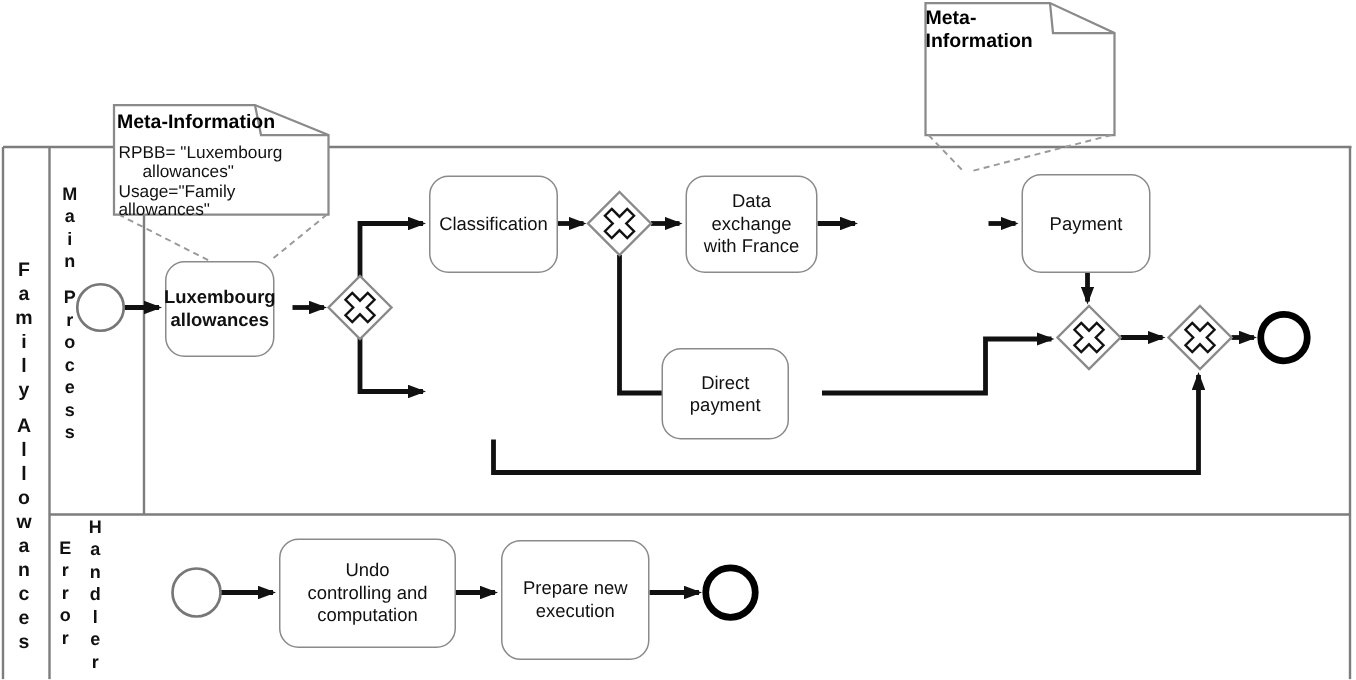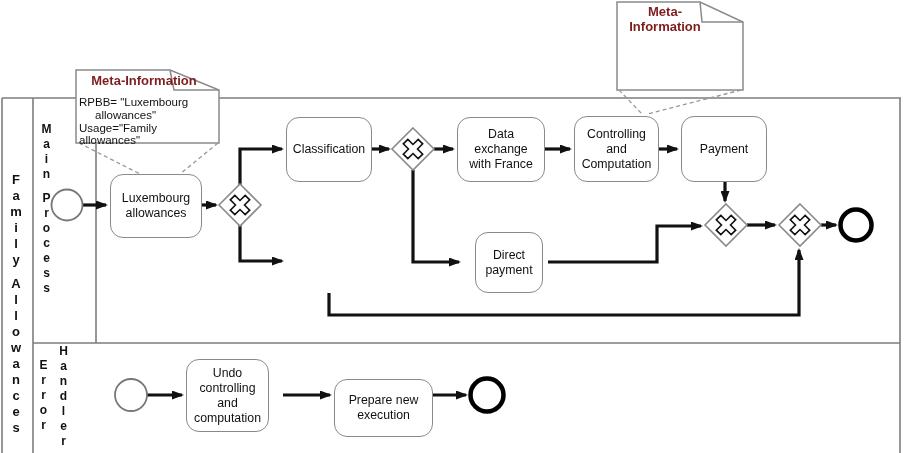--- a/index.html
+++ b/index.html
@@ -8,21 +8,21 @@
     font-family:"Liberation Sans","DejaVu Sans",sans-serif;color:#111;
   }
   #canvas{position:absolute;left:0;top:0;width:904px;height:453px;z-index:1;}
   .task{
     position:absolute;z-index:2;box-sizing:border-box;
     background:#ffffff;border:1.5px solid #8a8a8a;border-radius:13px;
     display:flex;align-items:center;justify-content:center;text-align:center;
     font-size:12.3px;line-height:15px;white-space:pre-line;padding:2px;color:#111;
   }
   .note-title{
-    position:absolute;z-index:2;font-weight:bold;font-size:13px;text-align:center;color:#7f1d1d;
+    position:absolute;z-index:2;font-weight:bold;font-size:13px;text-align:left;color:#000000;
   }
   .note-body{
     position:absolute;z-index:2;font-size:11.5px;line-height:12.8px;white-space:pre-wrap;color:#111;
   }
   .vlabel{
     position:absolute;z-index:2;display:flex;flex-direction:column;align-items:center;
     font-weight:bold;color:#111;
   }
   .vlabel span{display:block;height:15px;line-height:15px;font-size:12px;text-align:center;}
   .vlabel span.vgap{height:9px;}
@@ -158,31 +158,28 @@
       <span>e</span>
       <span>r</span>
     </div>
 
   <div class="note-title" style="left:78px;top:73px;width:132px;">Meta-Information</div>
   <div class="note-body" style="left:79px;top:96px;width:140px;">RPBB= "Luxembourg
      allowances"
 Usage="Family allowances"</div>
   <div class="note-title" style="left:617px;top:4px;width:96px;">Meta-Information</div>
 
-  <div class="task" style="left:110px;top:174px;width:92px;height:64px;">Luxembourg
+  <div class="task" style="left:110px;top:174px;width:73px;height:64px;font-weight:bold;">Luxembourg
 allowances</div>
   <div class="task" style="left:457px;top:117px;width:88px;height:65px;">Data
 exchange
 with France</div>
   <div class="task" style="left:286px;top:117px;width:86px;height:65px;">Classification</div>
-  <div class="task" style="left:475px;top:232px;width:68px;height:61px;">Direct
+  <div class="task" style="left:441px;top:232px;width:85px;height:61px;">Direct
 payment</div>
-  <div class="task" style="left:574px;top:116px;width:85px;height:66px;">Controlling
-and
-Computation</div>
   <div class="task" style="left:681px;top:116px;width:86px;height:66px;">Payment</div>
-  <div class="task" style="left:186px;top:359px;width:83px;height:73px;">Undo
+  <div class="task" style="left:186px;top:359px;width:118px;height:73px;">Undo
 controlling and
 computation</div>
-  <div class="task" style="left:334px;top:379px;width:99px;height:58px;">Prepare new
+  <div class="task" style="left:334px;top:360px;width:99px;height:80px;">Prepare new
 execution</div>
 
 </div>
 
 </body></html>

